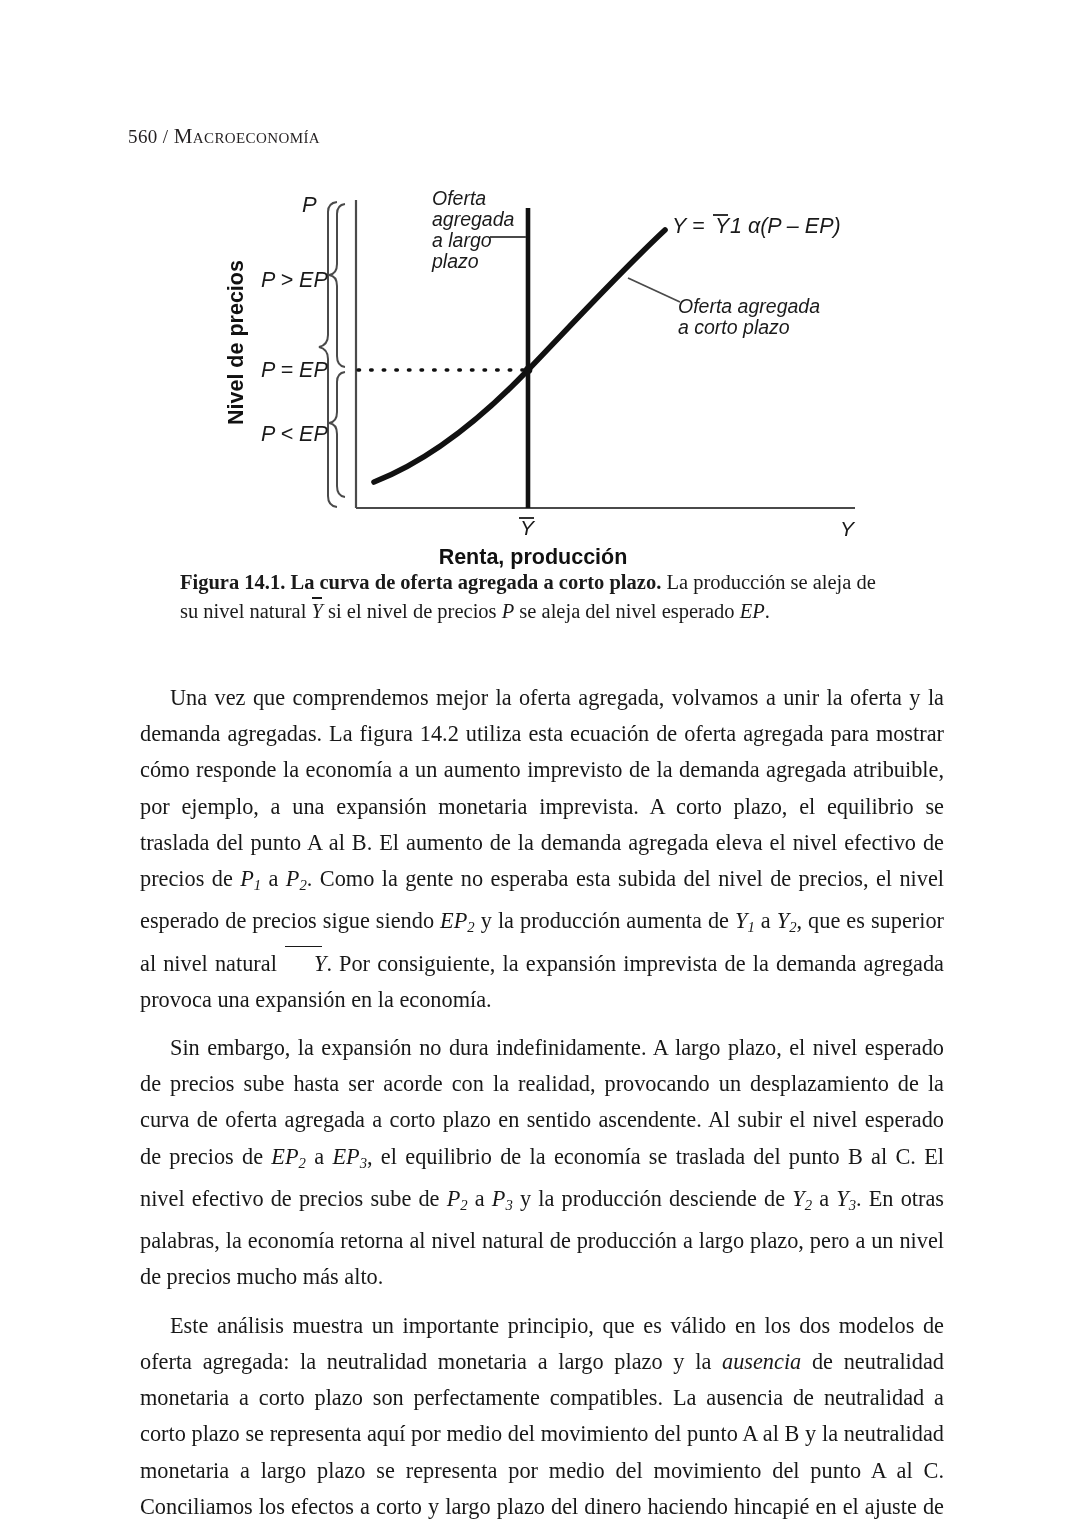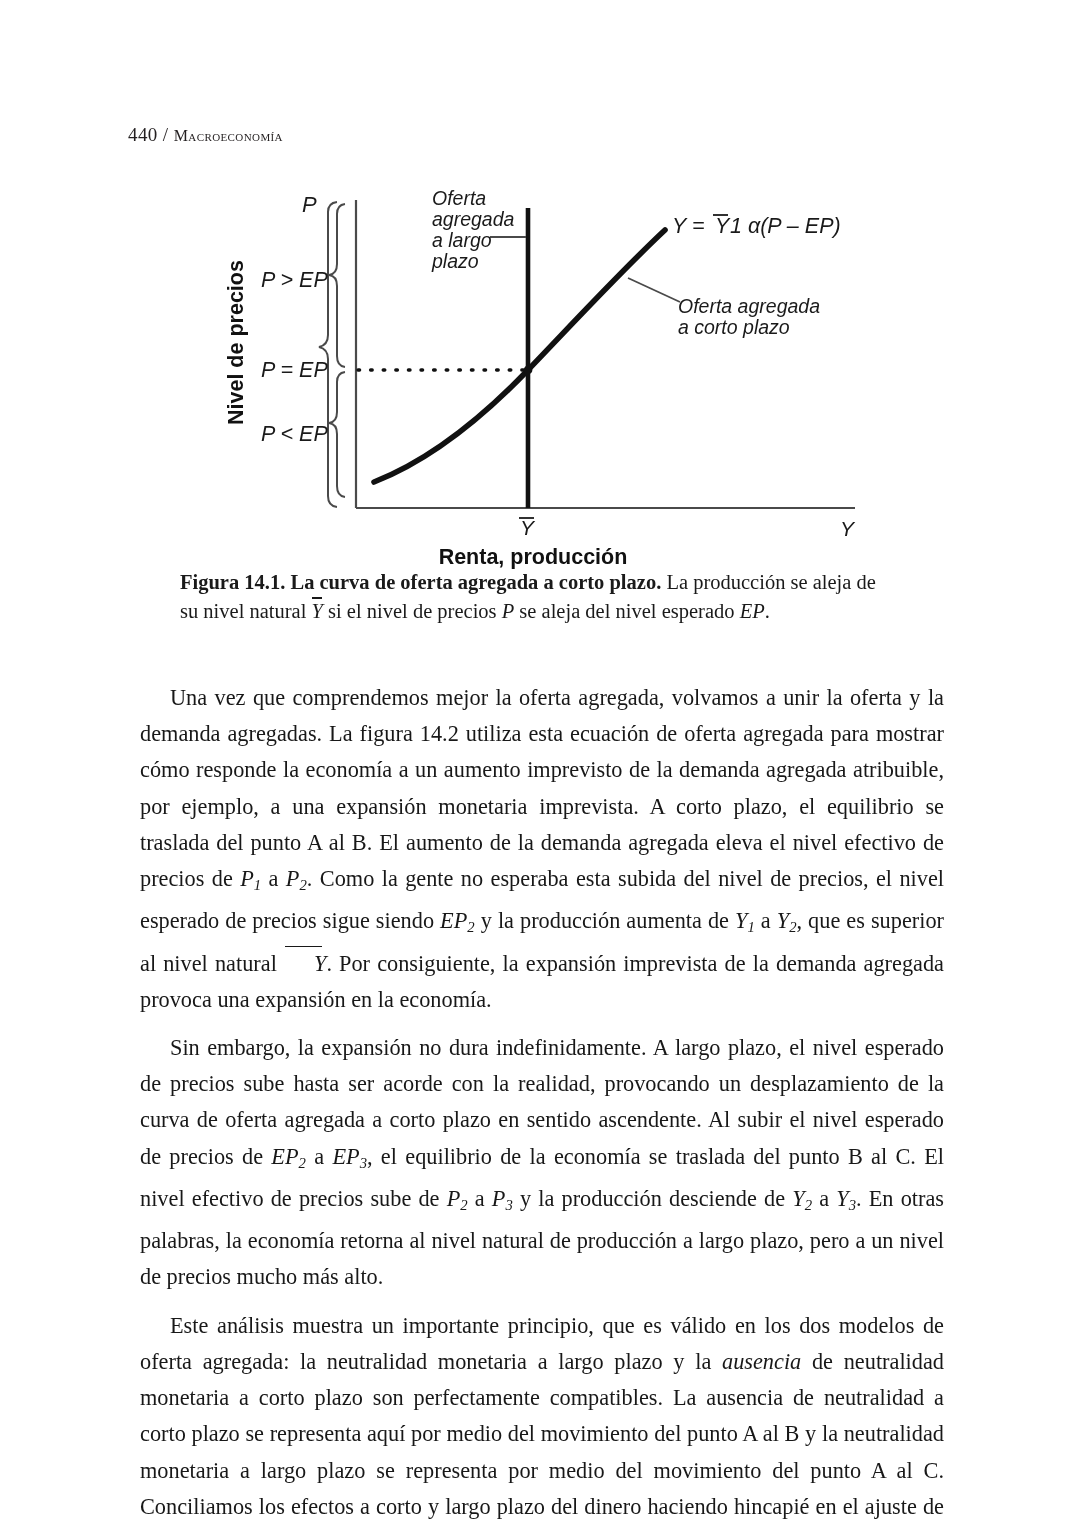--- a/index.html
+++ b/index.html
@@ -22,21 +22,21 @@
     left: 128px;
     top: 124px;
     font-family: "Liberation Serif", serif;
     font-size: 19px;
     color: #231f20;
     letter-spacing: 0.4px;
     white-space: nowrap;
   }
   .running-head .smallcaps {
     font-variant: small-caps;
-    font-size: 16px;
+    font-size: 21px;
   }
 
   
   .figure {
     position: absolute;
     left: 0;
     top: 170px;
     width: 1080px;
     height: 400px;
   }
@@ -91,21 +91,21 @@
     right: 10%;
     top: 0.02em;
     height: 1.4px;
     background: #181818;
   }
 </style>
 </head>
 <body>
 
 <div class="running-head">
-  <span>440</span>
+  <span>560</span>
   <span>/</span>
   <span class="smallcaps">Macroeconomía</span>
 </div>
 
 <div class="figure">
   <svg width="1080" height="400" viewBox="0 0 1080 400" xmlns="http://www.w3.org/2000/svg">
 
     <line x1="356" y1="30" x2="356" y2="338" stroke="#4a4a4a" stroke-width="2.2"></line>
 
     <line x1="356" y1="338" x2="855" y2="338" stroke="#4a4a4a" stroke-width="2.2"></line>

